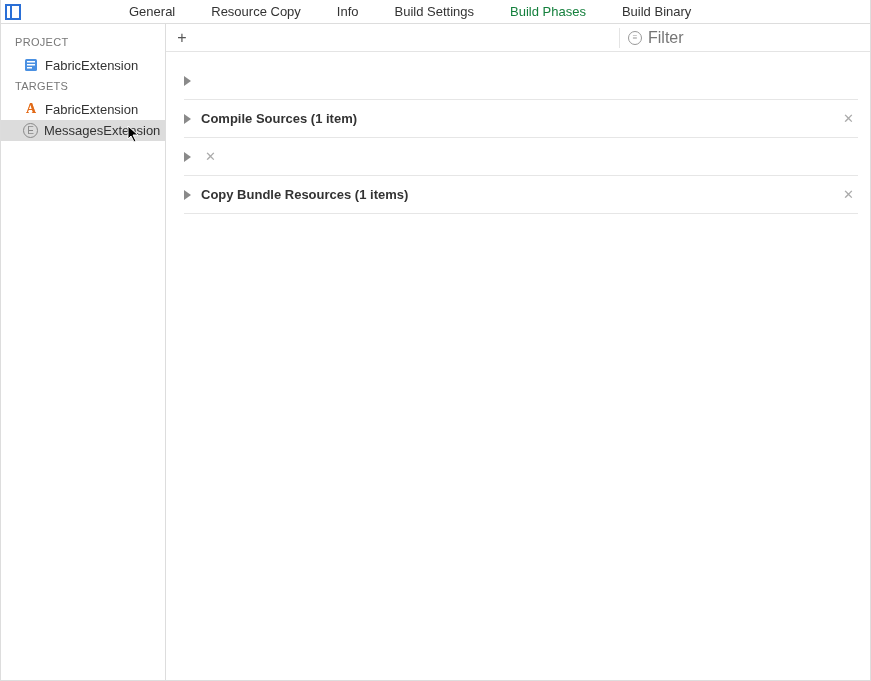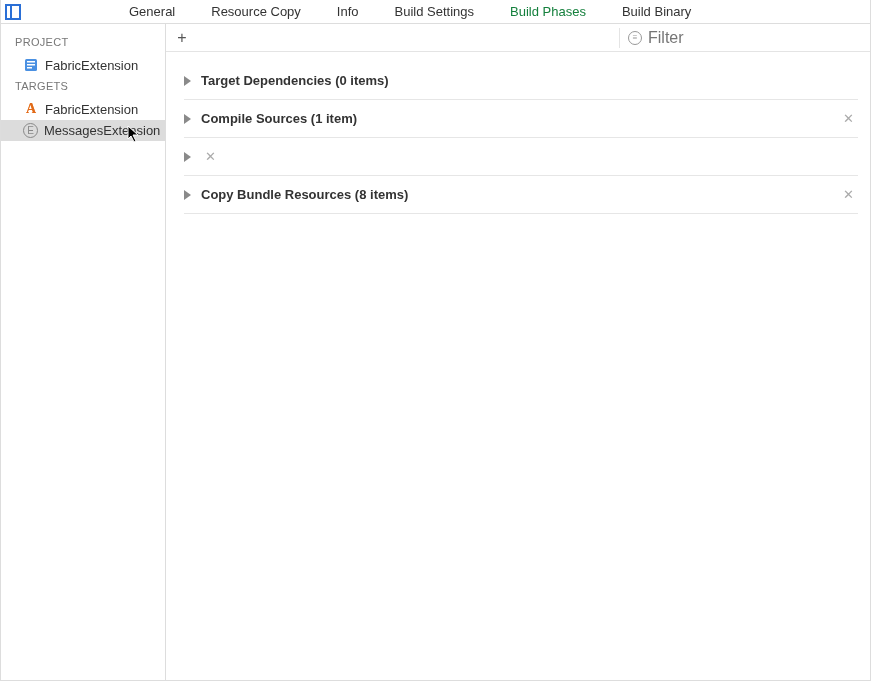--- a/index.html
+++ b/index.html
@@ -246,34 +246,33 @@
           <span class="filter-icon">
               <span class="filter-icon-inner">≡</span>
             </span>
           <input class="filter-input" type="text" placeholder="Filter" style="">
         </div>
       </div>
 
       <div class="phases">
         <div class="phase">
           <span class="disclosure"></span>
-          <span class="phase-title">Target Dependencies (0 items)</span>
         </div>
         <div class="phase">
           <span class="disclosure"></span>
           <span class="phase-title">Compile Sources (1 item)</span>
           <span class="phase-close">✕</span>
         </div>
         <div class="phase">
           <span class="disclosure"></span>
           <span class="phase-close">✕</span>
         </div>
         <div class="phase">
           <span class="disclosure"></span>
-          <span class="phase-title">Copy Bundle Resources (8 items)</span>
+          <span class="phase-title">Copy Bundle Resources (1 items)</span>
           <span class="phase-close">✕</span>
         </div>
       </div>
     </div>
   </div>
 </div>
 
 <svg class="cursor" width="14" height="18">
   <path d="M1 1 L1 14 L4 11 L7 17 L9 16 L6 10 L11 10 Z" fill="#000" stroke="#fff" stroke-width="1"></path>
 </svg>

